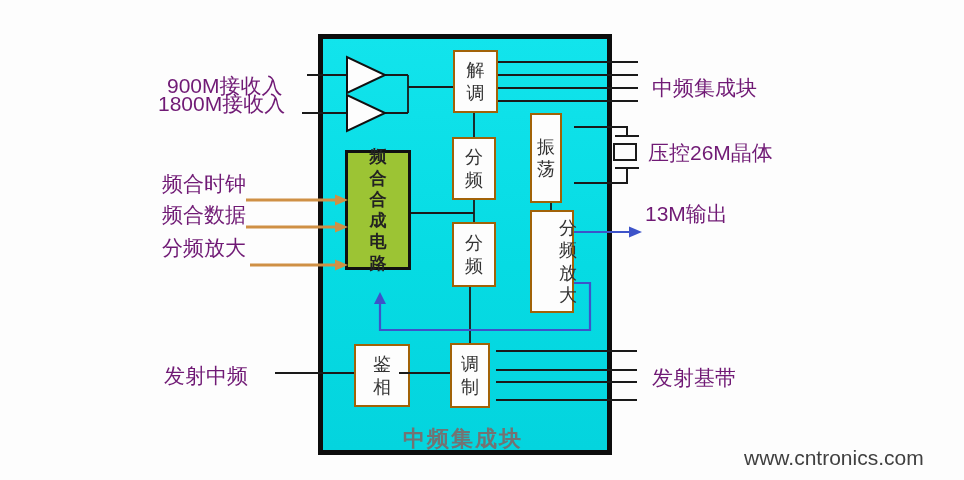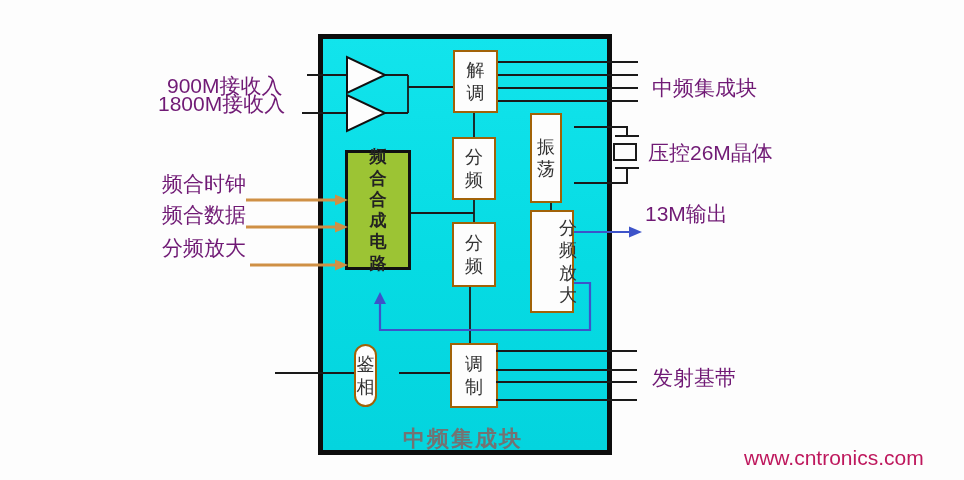--- a/index.html
+++ b/index.html
@@ -29,21 +29,21 @@
     color:#222;font-weight:bold;
   }
   .lbl{
     position:absolute;font-size:21px;color:#701a75;white-space:nowrap;
   }
   .title{
     position:absolute;font-size:22px;font-weight:bold;color:#737373;
     letter-spacing:2px;white-space:nowrap;
   }
   .watermark{
-    position:absolute;font-size:21px;color:#be185d;white-space:nowrap;
+    position:absolute;font-size:21px;color:#404040;white-space:nowrap;
   }
   svg.wires{
     position:absolute;left:0;top:0;width:964px;height:480px;
     pointer-events:none;z-index:6;
   }
   .blk{z-index:4;}
   .lbl,.title,.watermark{z-index:5;}
 </style>
 </head>
 <body>
@@ -69,33 +69,34 @@
   </div>
 
   <div class="blk" style="left:530px;top:113px;width:32px;height:90px;">
     <span class="vt">振荡</span>
   </div>
 
   <div class="blk" style="left:530px;top:210px;width:44px;height:103px;padding-left:32px;">
     <span class="vt">分频放大</span>
   </div>
 
-  <div class="blk" style="left:354px;top:344px;width:23px;height:63px;border-radius:22px;">
+  <div class="blk" style="left:354px;top:344px;width:56px;height:63px;">
     <span class="vt">鉴相</span>
   </div>
 
-  <div class="blk" style="left:450px;top:343px;width:48px;height:65px;">
+  <div class="blk" style="left:450px;top:343px;width:40px;height:65px;">
     <span class="vt">调制</span>
   </div>
 
   <div class="lbl" style="left:167px;top:72px;">900M接收入</div>
   <div class="lbl" style="left:158px;top:90px;">1800M接收入</div>
   <div class="lbl" style="left:162px;top:170px;">频合时钟</div>
   <div class="lbl" style="left:162px;top:201px;">频合数据</div>
   <div class="lbl" style="left:162px;top:234px;">分频放大</div>
+  <div class="lbl" style="left:164px;top:362px;">发射中频</div>
 
   <div class="lbl" style="left:652px;top:74px;">中频集成块</div>
   <div class="lbl" style="left:648px;top:139px;">压控26M晶体</div>
   <div class="lbl" style="left:645px;top:200px;">13M输出</div>
   <div class="lbl" style="left:652px;top:364px;">发射基带</div>
 
   <div class="title" style="left:403px;top:424px;">中频集成块</div>
   <div class="watermark" style="left:744px;top:446px;">www.cntronics.com</div>
 
   <svg class="wires" viewBox="0 0 964 480">

